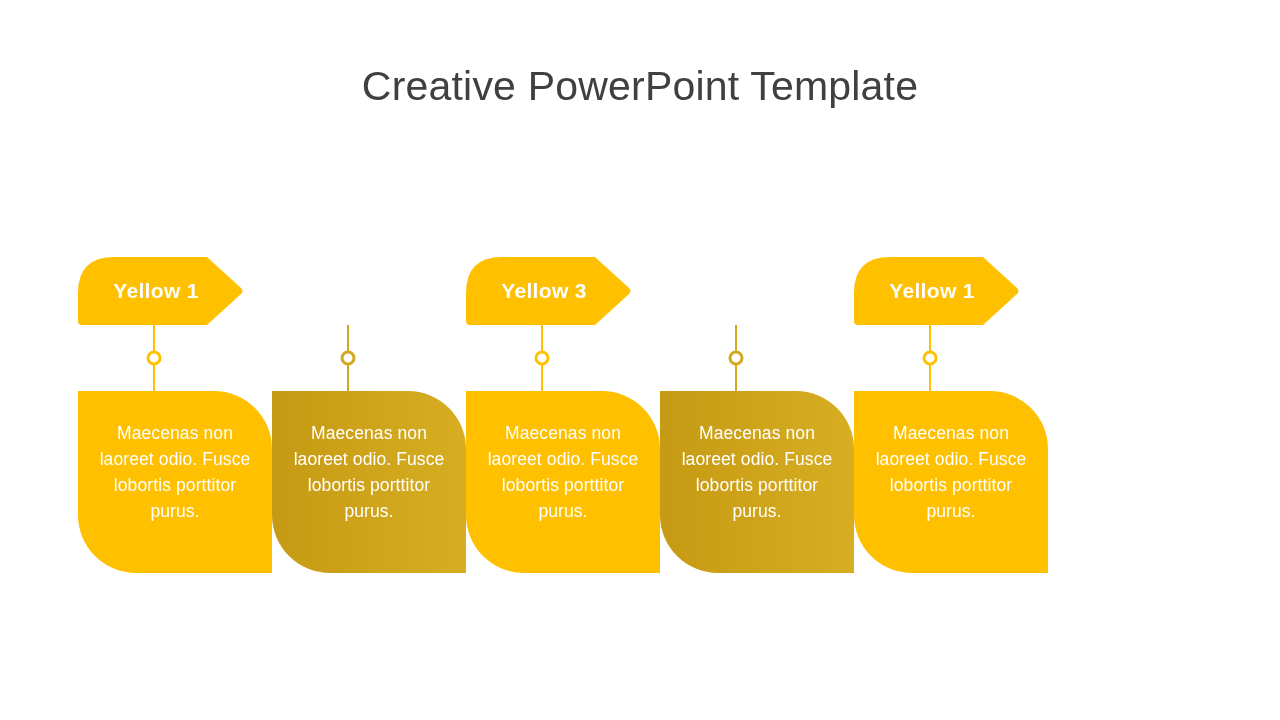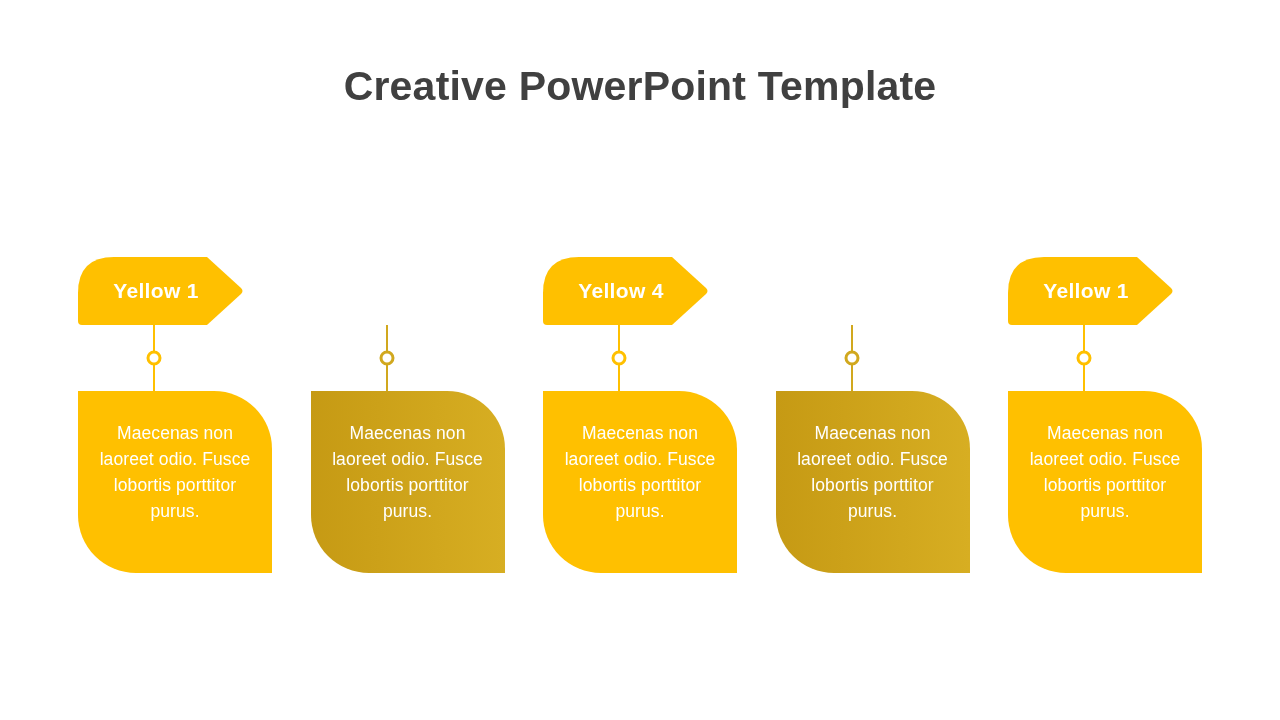--- a/index.html
+++ b/index.html
@@ -22,36 +22,36 @@
   }
 
   
   #slide-title {
     position: absolute;
     top: 62px;
     left: 0;
     width: 1280px;
     text-align: center;
     font-size: 41px;
-    font-weight: bold;
+    font-weight: normal;
     letter-spacing: 0.2px;
     color: #404040;
     line-height: 1.2;
     white-space: nowrap;
   }
 
   
   #cards-row {
     position: absolute;
     top: 257px;
     left: 78px;
     width: 1124px;
     height: 316px;
     display: flex;
-    justify-content: space-between;
+    justify-content: flex-start;
     align-items: flex-start;
   }
 
   .card-column {
     position: relative;
     width: 194px;
     height: 316px;
     display: flex;
     flex-direction: column;
     align-items: center;
@@ -164,21 +164,21 @@
       <div class="banner">
         <svg class="banner-shape" viewBox="0 0 166 68" preserveAspectRatio="none">
           <defs>
             <linearGradient id="bg3" x1="0" y1="0" x2="1" y2="0">
               <stop offset="0%" stop-color="#FFC000"></stop>
               <stop offset="100%" stop-color="#FFC000"></stop>
             </linearGradient>
           </defs>
           <path d="M 36 0 L 129 0 L 163 31 Q 166 34 163 37 L 129 68 L 4 68 Q 0 68 0 64 L 0 36 Q 0 0 36 0 Z" fill="url(#bg3)"></path>
         </svg>
-        <div class="banner-label">Yellow 4</div>
+        <div class="banner-label">Yellow 3</div>
       </div>
       <svg class="connector" viewBox="0 0 22 66">
         <line x1="11" y1="0" x2="11" y2="66" stroke-width="2" stroke="#FFC000"></line>
         <circle cx="11" cy="33" r="6" fill="#ffffff" stroke-width="3" stroke="#FFC000"></circle>
       </svg>
       <div class="body-card" style="background: rgb(255, 192, 0);">
         <div class="body-text">Maecenas non laoreet odio. Fusce lobortis porttitor purus.</div>
       </div>
     </div>
 

